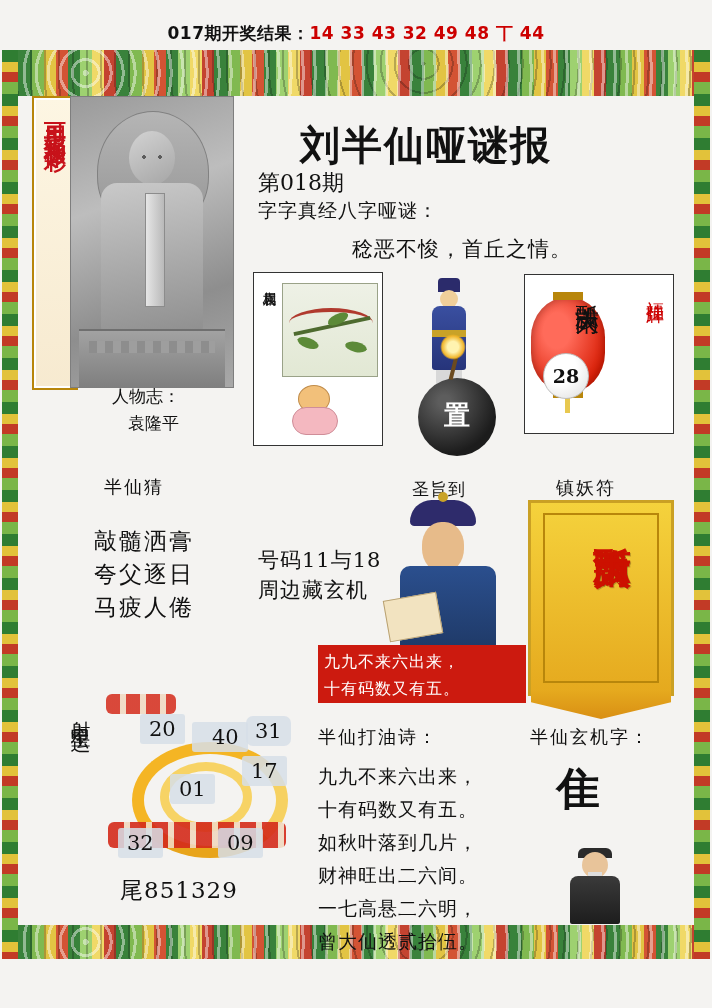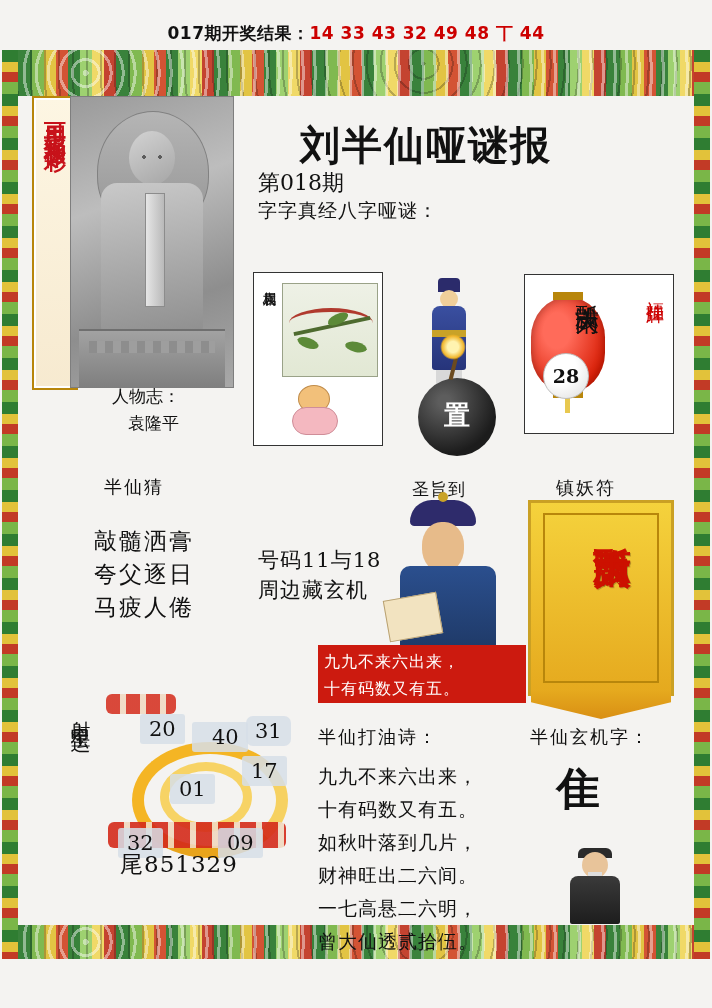--- a/index.html
+++ b/index.html
@@ -411,21 +411,21 @@
   }
   .num-chip {
     position:absolute;
     font-family:"DejaVu Serif", serif;
     font-size:21px; color:#111;
     background:rgba(214,222,232,0.85);
     padding:3px 9px;
     border-radius:3px;
   }
   .tail-line {
-    position:absolute; left:120px; top:849px;
+    position:absolute; left:120px; top:875px;
     font-family:"DejaVu Serif", serif; font-size:23px; color:#111;
     letter-spacing:1px;
   }
 
   
   .poem-title {
     position:absolute; left:318px; top:725px;
     font-family:"DejaVu Serif", serif; font-size:18px; color:#111;
     letter-spacing:2px;
   }
@@ -474,20 +474,21 @@
   </div>
 
   <div class="dragon-strip dragon-top"></div>
   <div class="dragon-strip dragon-bottom"></div>
   <div class="side-border side-left"></div>
   <div class="side-border side-right"></div>
 
   <div class="main-title">刘半仙哑谜报</div>
   <div class="issue-no">第018期</div>
   <div class="riddle-label">字字真经八字哑谜：</div>
+  <div class="riddle-text">稔恶不悛，首丘之情。</div>
 
   <div class="left-banner">
     <div class="vtext">可用于福彩和体彩</div>
   </div>
 
   <div class="statue">
     <div class="halo"></div>
     <div class="head"></div>
     <div class="face-marks"></div>
     <div class="body"></div>

